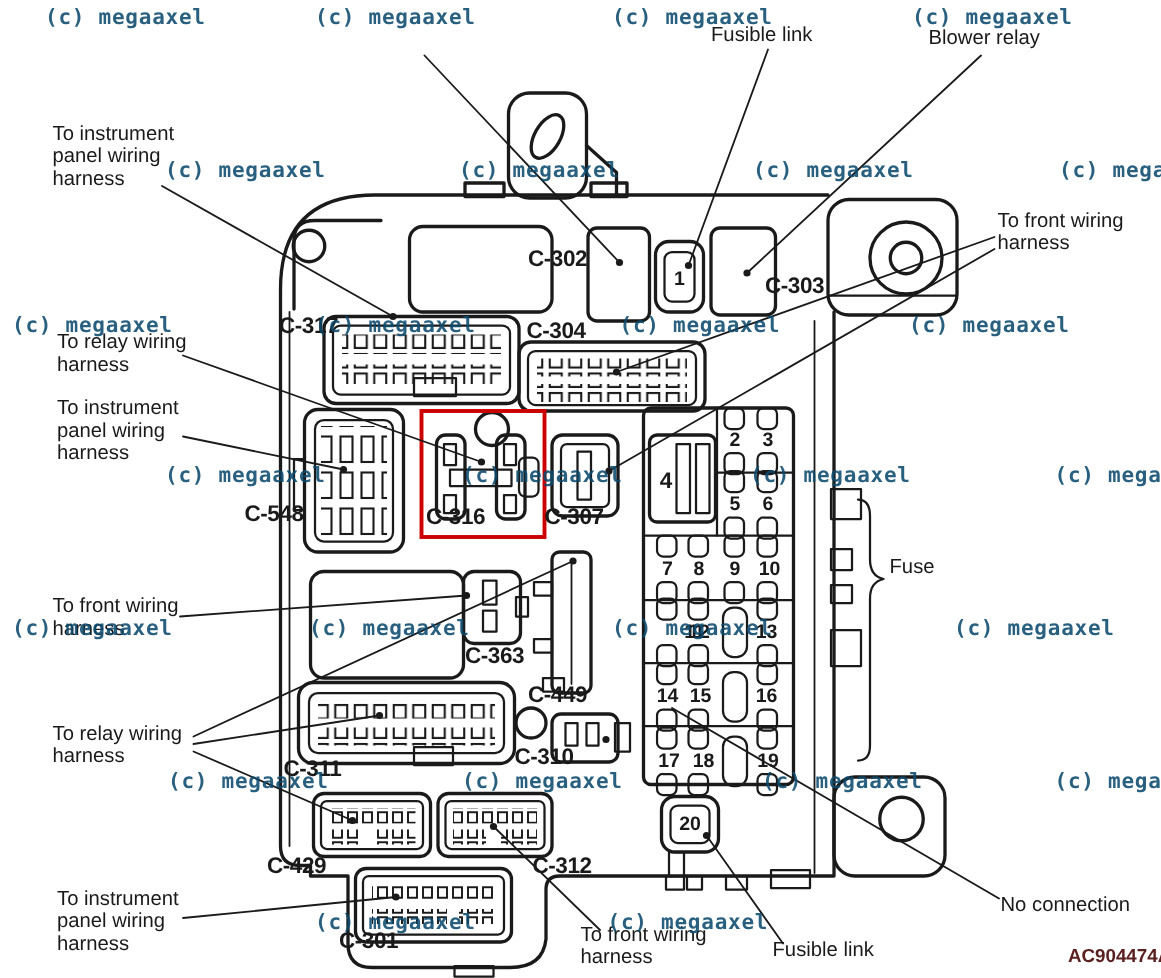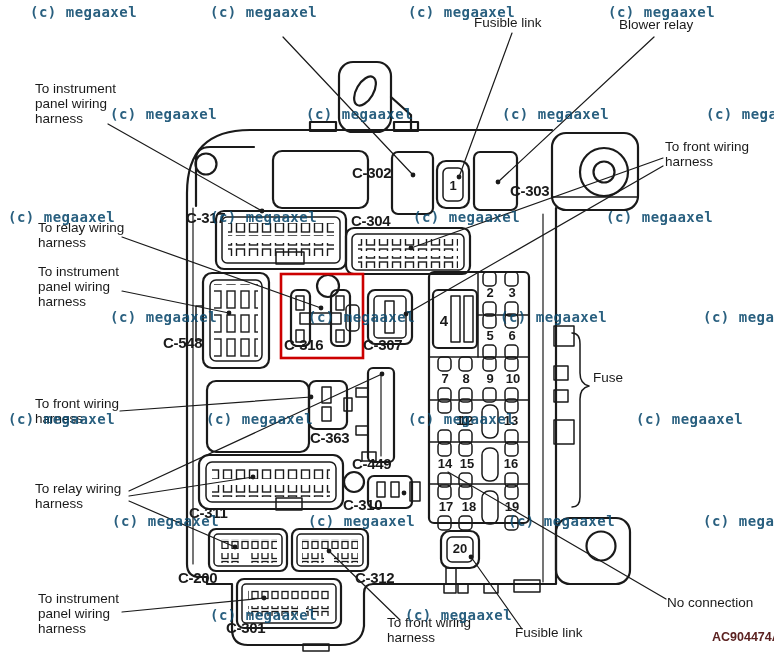--- a/index.html
+++ b/index.html
@@ -340,21 +340,21 @@
   <span class="clabel" style="left:352px;top:164px">C-302</span>
   <span class="clabel" style="left:510px;top:182px">C-303</span>
   <span class="clabel" style="left:351px;top:212px">C-304</span>
   <span class="clabel" style="left:163px;top:334px">C-548</span>
   <span class="clabel" style="left:284px;top:336px">C-316</span>
   <span class="clabel" style="left:363px;top:336px">C-307</span>
   <span class="clabel" style="left:310px;top:429px">C-363</span>
   <span class="clabel" style="left:352px;top:455px">C-449</span>
   <span class="clabel" style="left:343px;top:496px">C-310</span>
   <span class="clabel" style="left:189px;top:504px">C-311</span>
-  <span class="clabel" style="left:178px;top:569px">C-200</span>
+  <span class="clabel" style="left:178px;top:569px">C-429</span>
   <span class="clabel" style="left:355px;top:569px">C-312</span>
   <span class="clabel" style="left:226px;top:619px">C-301</span>
 
   <span class="fnum" style="left:453px;top:178px">1</span>
   <span class="fnum" style="left:460px;top:541px">20</span>
   <span class="fnum" style="left:444px;top:312px;font-size:15px">4</span>
   <span class="fnum" style="left:490px;top:285px">2</span>
   <span class="fnum" style="left:512px;top:285px">3</span>
   <span class="fnum" style="left:490px;top:328px">5</span>
   <span class="fnum" style="left:512px;top:328px">6</span>

